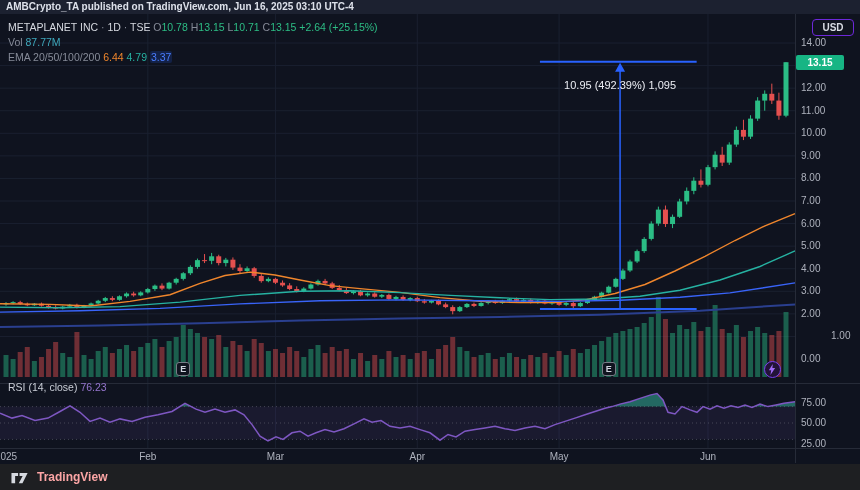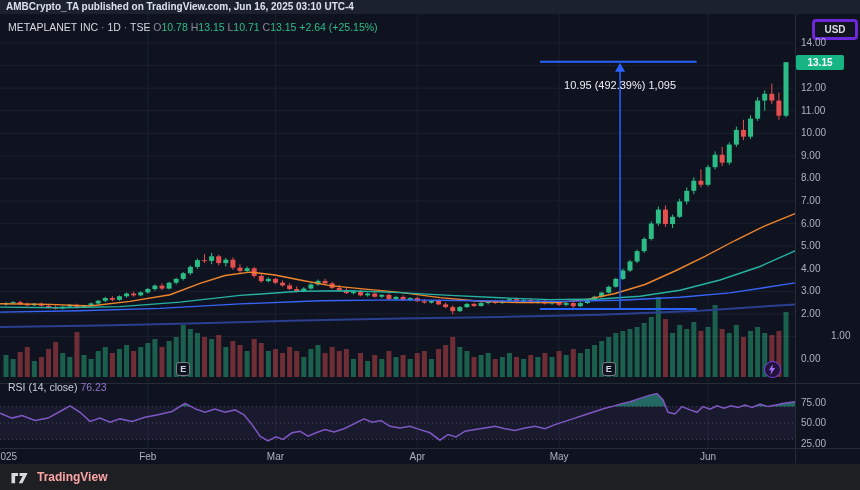--- a/index.html
+++ b/index.html
@@ -14,21 +14,21 @@
   .legend .row{white-space:nowrap;margin-bottom:1px;}
   .g{color:#868b98;}
   .up{color:#2dbd85;}
   .volv{color:#3fa9bd;}
   .ema1{color:#f0862c;}
   .ema2{color:#26b2a2;}
   .ema3{color:#4a7dff;background:rgba(41,98,255,0.18);border-radius:2px;padding:0 1px;}
   .rsi-legend{left:8px;top:381px;font-size:10.5px;color:#c9cdd6;}
   .rsiv{color:#9575cd;}
   .annotation{top:39px;font-size:11px;color:#eceef4;transform:translateX(-50%);white-space:nowrap;margin-top:40px;}
-  .usd-btn{left:812px;top:19px;width:40px;height:15px;border:3px solid #6d28d9;border-radius:4px;
+  .usd-btn{left:812px;top:19px;width:40px;height:15px;border:1px solid #6d28d9;border-radius:4px;
            background:#10141f;color:#d8dbe3;font-size:10px;font-weight:bold;text-align:center;line-height:15px;}
   .tick{position:absolute;left:801px;color:#aeb2bd;font-size:10px;z-index:3;}
   .last-badge{left:796px;width:48px;height:15px;border-radius:2px;text-align:center;
               color:#fff;font-size:10px;font-weight:bold;line-height:15px;}
   .tlabel{position:absolute;color:#aeb2bd;font-size:10px;transform:translateX(-50%);z-index:3;top:451px;}
   .e-badge{position:absolute;width:12px;height:12px;border:1px solid #787b86;border-radius:3px;background:#10141f;
            color:#cfd3dd;font-size:9px;font-weight:bold;text-align:center;line-height:12px;z-index:3;}
   .bolt{position:absolute;width:15px;height:15px;border:1px solid #7b3ff2;border-radius:50%;background:#221338;
         z-index:3;display:flex;align-items:center;justify-content:center;}
   .footer{position:absolute;left:0;top:464px;width:860px;height:26px;background:#1e1f22;z-index:3;
@@ -446,20 +446,30 @@
       <span class="g">·</span>
       <span>1D</span>
       <span class="g">·</span>
       <span>TSE</span>
       <span class="g">O</span><span class="up">10.78</span>
       <span class="g">H</span><span class="up">13.15</span>
       <span class="g">L</span><span class="up">10.71</span>
       <span class="g">C</span><span class="up">13.15</span>
       <span class="up">+2.64 (+25.15%)</span>
     </div>
+    <div class="row">
+      <span class="g">Vol</span>
+      <span class="volv">87.77M</span>
+    </div>
+    <div class="row">
+      <span class="g">EMA 20/50/100/200</span>
+      <span class="ema1">6.44</span>
+      <span class="ema2">4.79</span>
+      <span class="ema3">3.37</span>
+    </div>
   </div>
 
   <div class="overlay rsi-legend">
     <span>RSI (14, close)</span>
     <span class="rsiv">76.23</span>
   </div>
 
   <div class="overlay annotation" id="measure-label" style="left: 620.072px;">10.95 (492.39%) 1,095</div>
 
   <div class="overlay usd-btn">USD</div>

